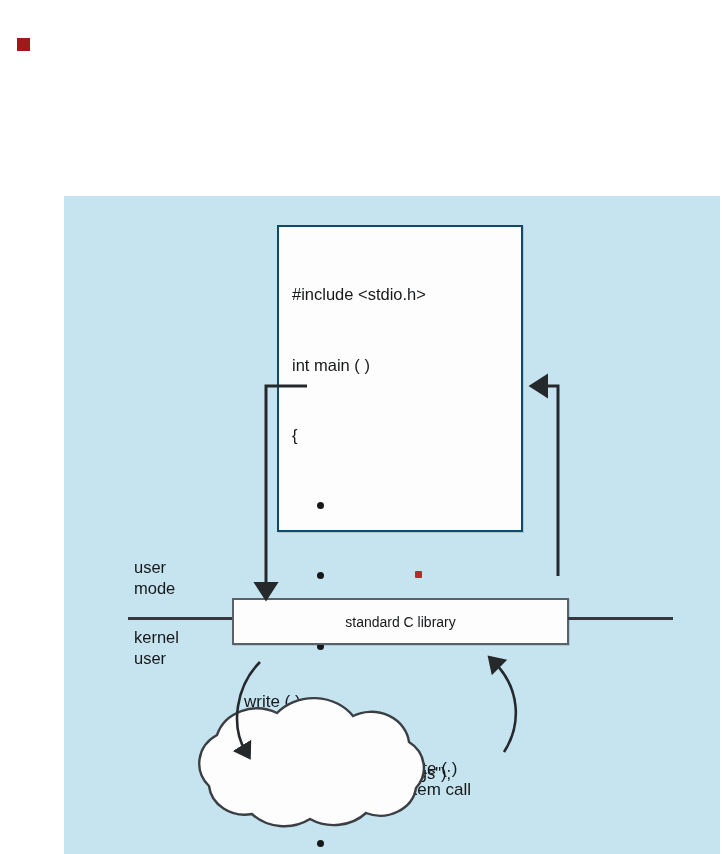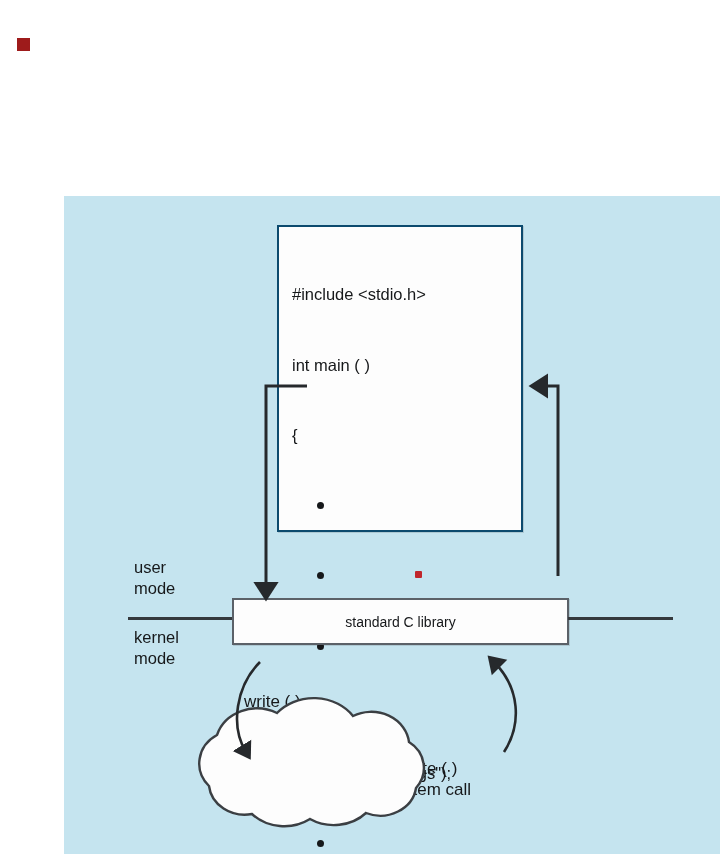--- a/index.html
+++ b/index.html
@@ -225,21 +225,21 @@
       
       
       
       
     </div>
   </div>
 
   <div class="mode-label" id="user-mode-label">user
 mode</div>
   <div class="mode-label" id="kernel-mode-label">kernel
-mode</div>
+user</div>
   <div id="mode-divider"></div>
 
   <div id="library-box">
     <span class="lib-label">standard C library</span>
   </div>
   <div id="library-right-line"></div>
 
   <div id="red-dot"></div>
 
   <div id="write-call-label">write ( )</div>

